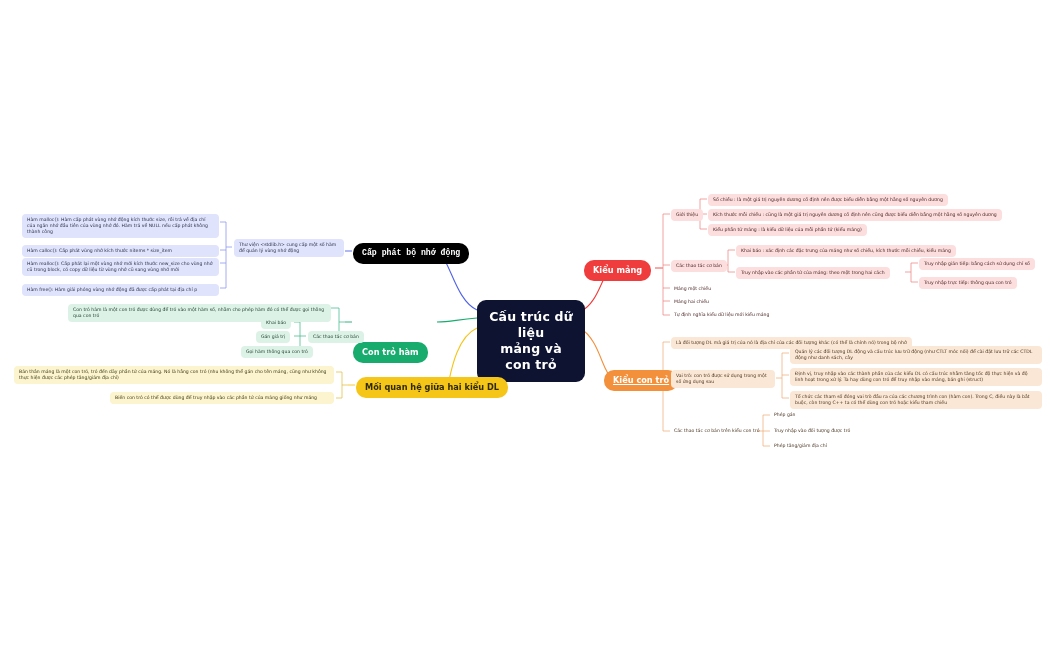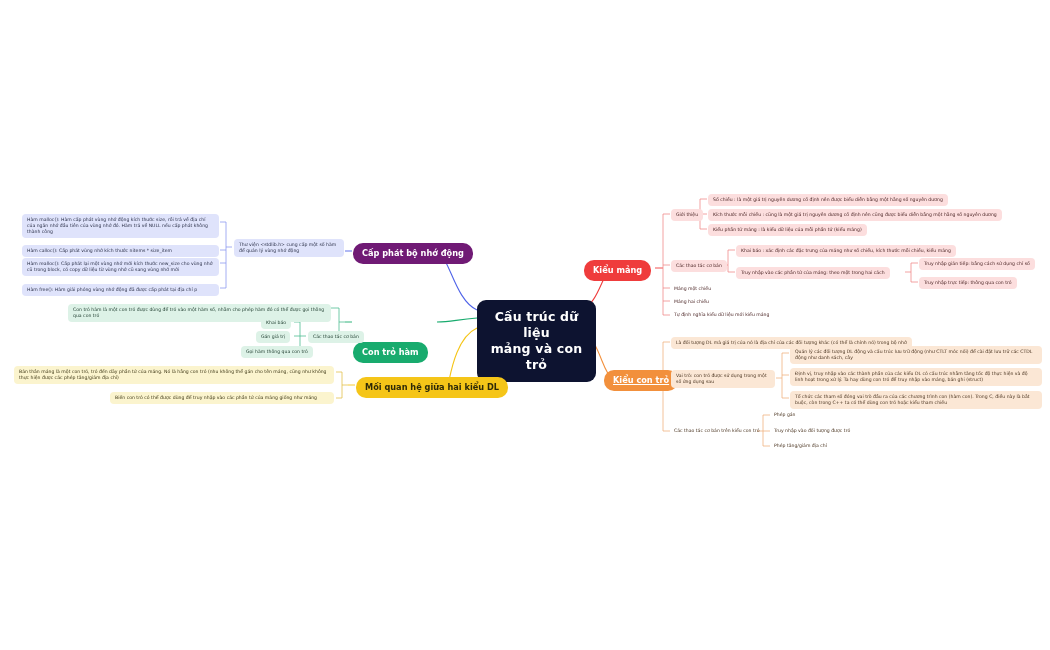--- a/index.html
+++ b/index.html
@@ -45,21 +45,21 @@
   
   .main-branch {
     color: #ffffff;
     font-size: 8.2px;
     font-weight: bold;
     text-align: center;
     border-radius: 10px;
     padding: 5px 9px;
     white-space: nowrap;
   }
-  .mb-blue   { background: #701a75; }
+  .mb-blue   { background: #000000; font-family: Liberation Mono, monospace; }
   .mb-green  { background: #18ab6e; }
   .mb-yellow { background: #f5c518; color:#2e2a08; }
   .mb-red    { background: #ef3c3c; }
   .mb-orange { background: #f2903c; }
 
   
   .leaf {
     font-size: 4.6px;
     padding: 3.2px 5px;
     border-radius: 4px;
@@ -155,21 +155,21 @@
     <path d="M 782 375 L 789 375" stroke="#f0b282" stroke-width="0.8" fill="none"></path>
     <path d="M 782 398 L 789 398" stroke="#f0b282" stroke-width="0.8" fill="none"></path>
 
     <path d="M 757 431 L 763 431" stroke="#f0b282" stroke-width="0.8" fill="none"></path>
     <path d="M 763 415 L 763 446" stroke="#f0b282" stroke-width="0.8" fill="none"></path>
     <path d="M 763 415 L 770 415" stroke="#f0b282" stroke-width="0.8" fill="none"></path>
     <path d="M 763 431 L 770 431" stroke="#f0b282" stroke-width="0.8" fill="none"></path>
     <path d="M 763 446 L 770 446" stroke="#f0b282" stroke-width="0.8" fill="none"></path>
   </svg>
 
-  <div class="node root" style="left:477px; top:300px; width:119px;">Cấu trúc dữ liệu
+  <div class="node root" style="left:477px; top:300px; width:108px;">Cấu trúc dữ liệu
 mảng và con trỏ</div>
 
   <div class="node main-branch mb-blue" style="left:353px; top:243px;">Cấp phát bộ nhớ động</div>
 
   <div class="node leaf leaf-blue" style="left:234px; top:239px; width:110px;">Thư viện &lt;stdlib.h&gt; cung cấp một số hàm để quản lý vùng nhớ động</div>
 
   <div class="node leaf leaf-blue" style="left:22px; top:214px; width:197px;">Hàm malloc(): Hàm cấp phát vùng nhớ động kích thước size, rồi trả về địa chỉ của ngăn nhớ đầu tiên của vùng nhớ đó. Hàm trả về NULL nếu cấp phát không thành công</div>
   <div class="node leaf leaf-blue" style="left:22px; top:245px; width:197px;">Hàm calloc(): Cấp phát vùng nhớ kích thước nitems * size_item</div>
   <div class="node leaf leaf-blue" style="left:22px; top:258px; width:197px;">Hàm realloc(): Cấp phát lại một vùng nhớ mới kích thước new_size cho vùng nhớ cũ trong block, có copy dữ liệu từ vùng nhớ cũ sang vùng nhớ mới</div>
   <div class="node leaf leaf-blue" style="left:22px; top:284px; width:197px;">Hàm free(): Hàm giải phóng vùng nhớ động đã được cấp phát tại địa chỉ p</div>

